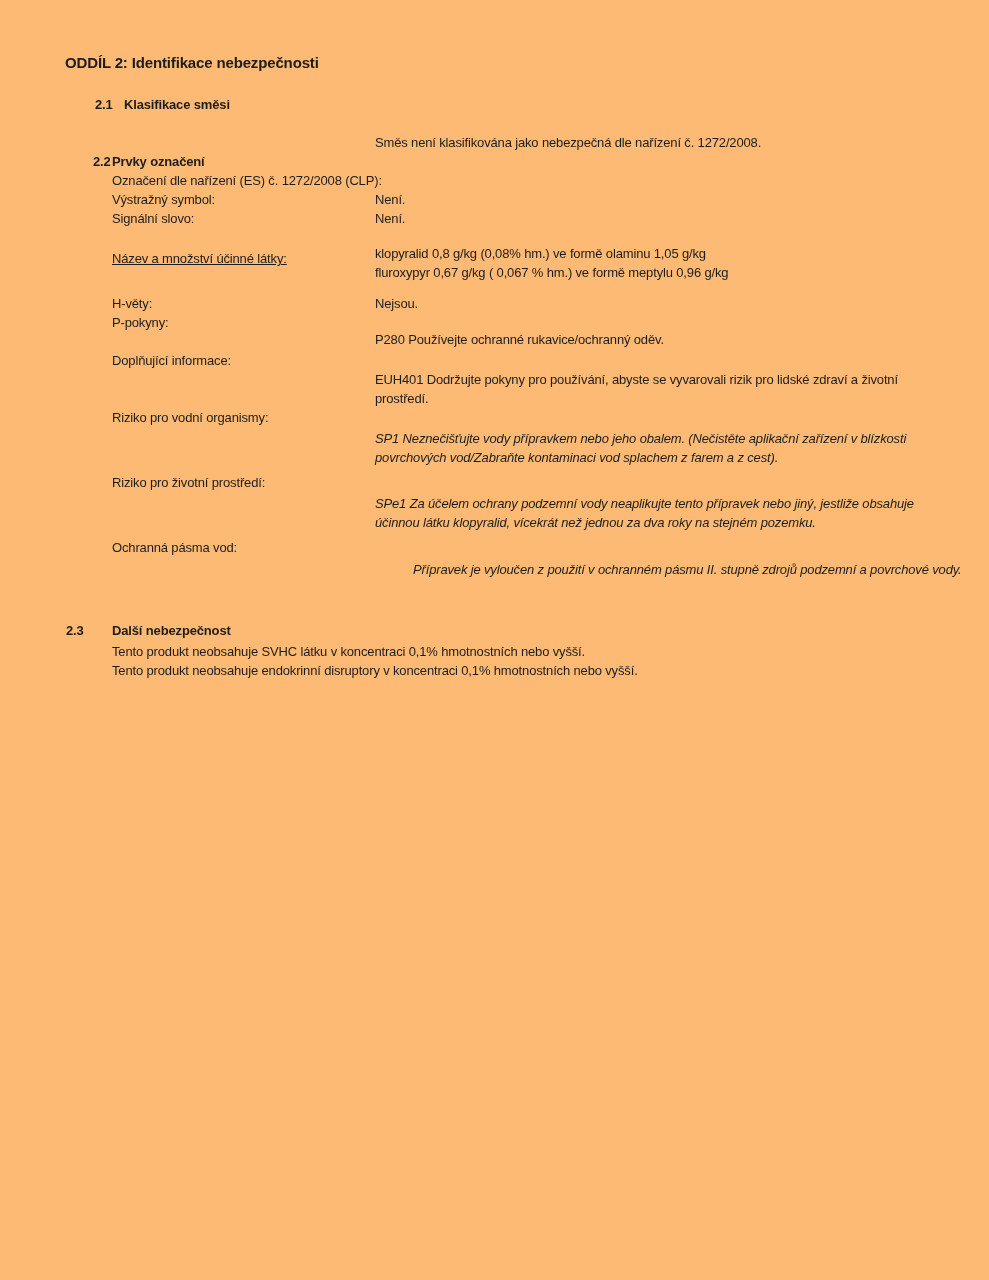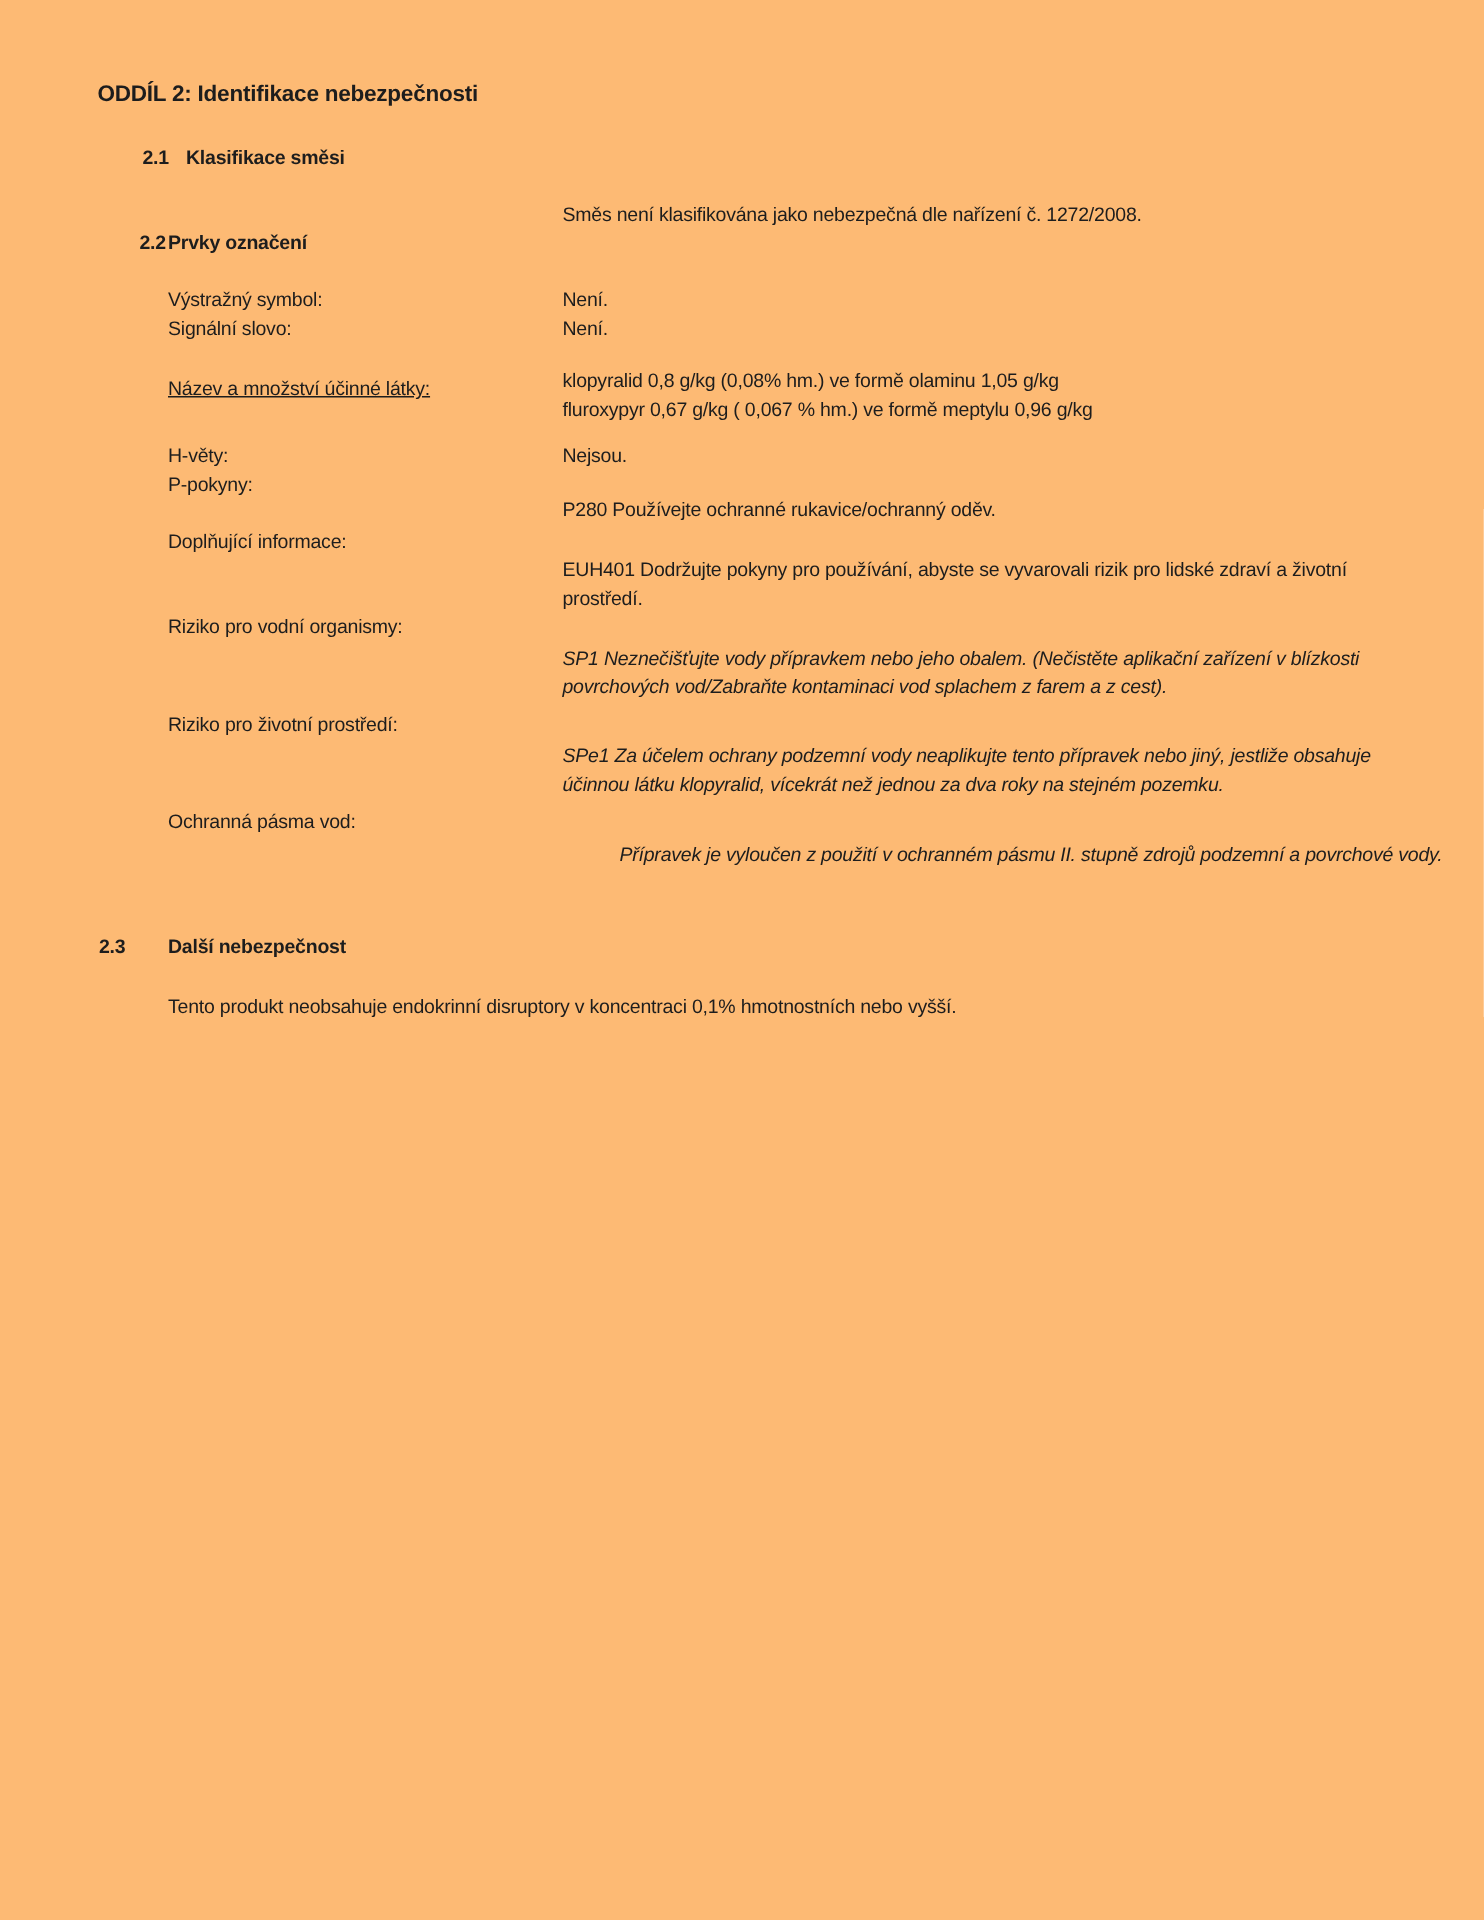--- a/index.html
+++ b/index.html
@@ -33,20 +33,21 @@
 <div class="page">
 
   <div class="t b heading" style="left:65px; top:53px;">ODDÍL 2: Identifikace nebezpečnosti</div>
 
   <div class="t b" style="left:66px; top:95px;margin-left:29px;">2.1</div>
   <div class="t b" style="left:112px; top:95px;padding-left:12px;">Klasifikace směsi</div>
   <div class="t" style="left:375px; top:133px;">Směs není klasifikována jako nebezpečná dle nařízení č. 1272/2008.</div>
 
   <div class="t b" style="left:66px; top:152px;margin-left:27px;">2.2</div>
   <div class="t b" style="left:112px; top:152px;">Prvky označení</div>
+  <div class="t" style="left:112px; top:171px;">Označení dle nařízení (ES) č. 1272/2008 (CLP):</div>
 
   <div class="t" style="left:112px; top:190px;">Výstražný symbol:</div>
   <div class="t" style="left:375px; top:190px;">Není.</div>
 
   <div class="t" style="left:112px; top:209px;">Signální slovo:</div>
   <div class="t" style="left:375px; top:209px;">Není.</div>
 
   <div class="t" style="left:112px; top:249px;text-decoration:underline;">Název a množství účinné látky:</div>
   <div class="t" style="left:375px; top:244px;">
     <div>klopyralid 0,8 g/kg (0,08% hm.) ve formě olaminu 1,05 g/kg</div>
@@ -66,15 +67,16 @@
   <div class="t wrap i" style="left:375px; top:429px; width:575px;">SP1 Neznečišťujte vody přípravkem nebo jeho obalem. (Nečistěte aplikační zařízení v blízkosti povrchových vod/Zabraňte kontaminaci vod splachem z farem a z cest).</div>
 
   <div class="t" style="left:112px; top:473px;">Riziko pro životní prostředí:</div>
   <div class="t wrap i" style="left:375px; top:494px; width:580px;">SPe1 Za účelem ochrany podzemní vody neaplikujte tento přípravek nebo jiný, jestliže obsahuje účinnou látku klopyralid, vícekrát než jednou za dva roky na stejném pozemku.</div>
 
   <div class="t" style="left:112px; top:538px;">Ochranná pásma vod:</div>
   <div class="t wrap i" style="left:375px; top:560px; width:555px;margin-left:38px;">Přípravek je vyloučen z použití v ochranném pásmu II. stupně zdrojů podzemní a povrchové vody.</div>
 
   <div class="t b" style="left:66px; top:621px;">2.3</div>
   <div class="t b" style="left:112px; top:621px;">Další nebezpečnost</div>
+  <div class="t" style="left:112px; top:642px;">Tento produkt neobsahuje SVHC látku v koncentraci 0,1% hmotnostních nebo vyšší.</div>
   <div class="t" style="left:112px; top:661px;">Tento produkt neobsahuje endokrinní disruptory v koncentraci 0,1% hmotnostních nebo vyšší.</div>
 
 </div>
 
 </body></html>

